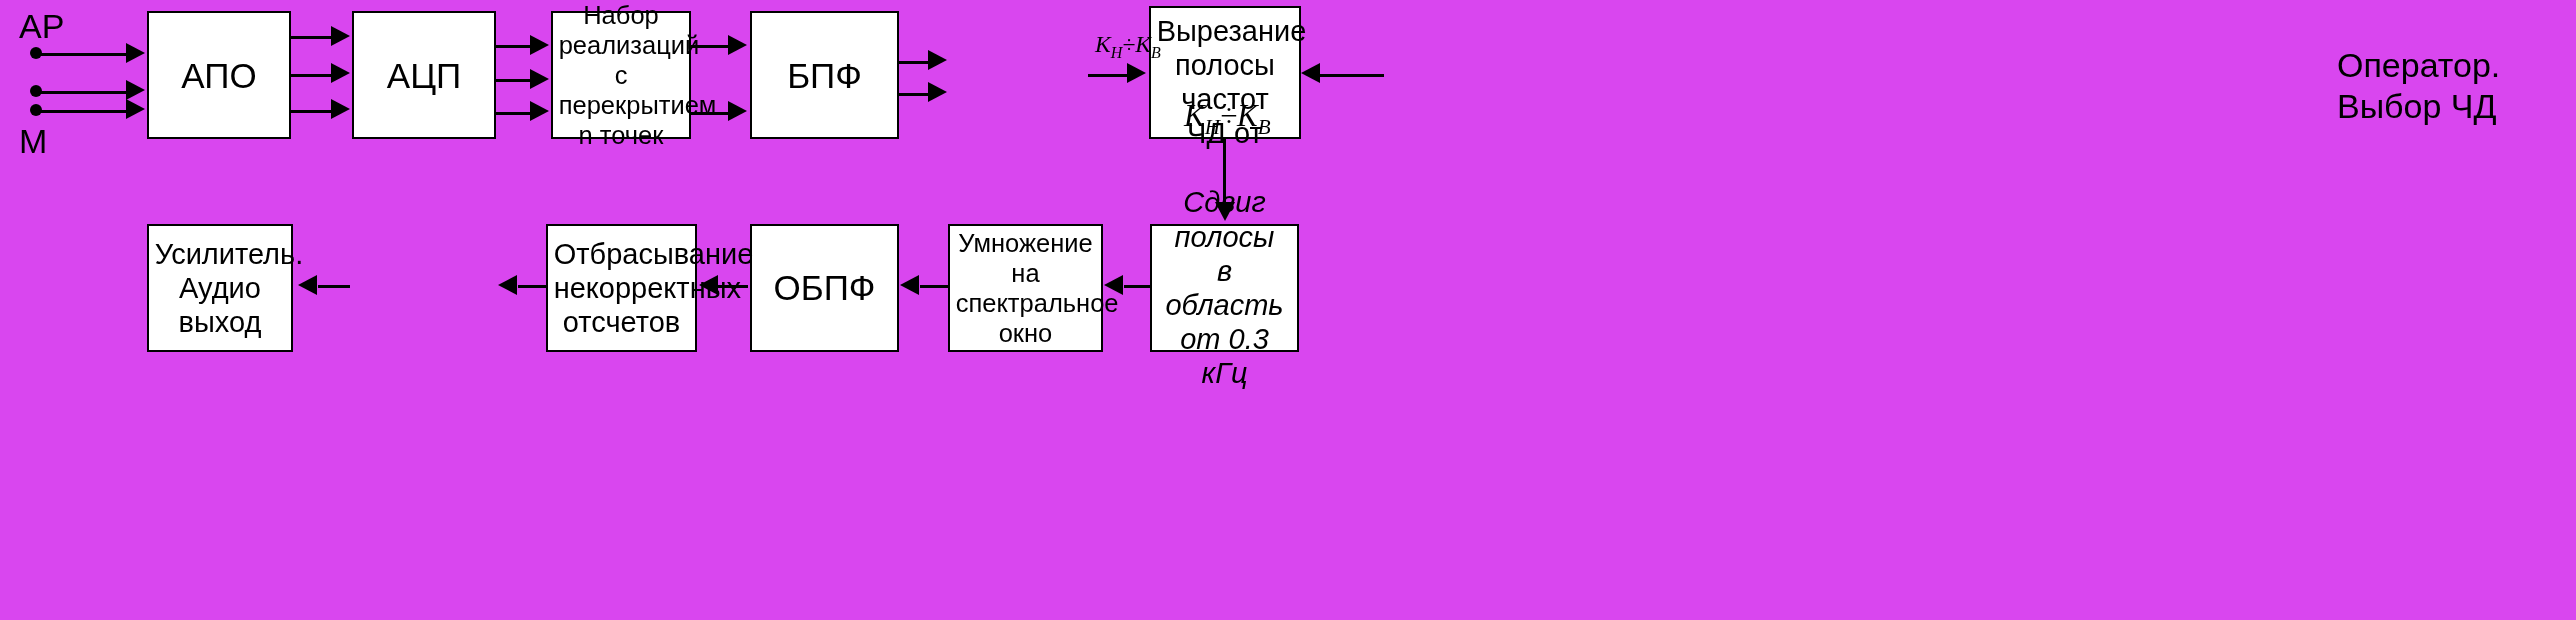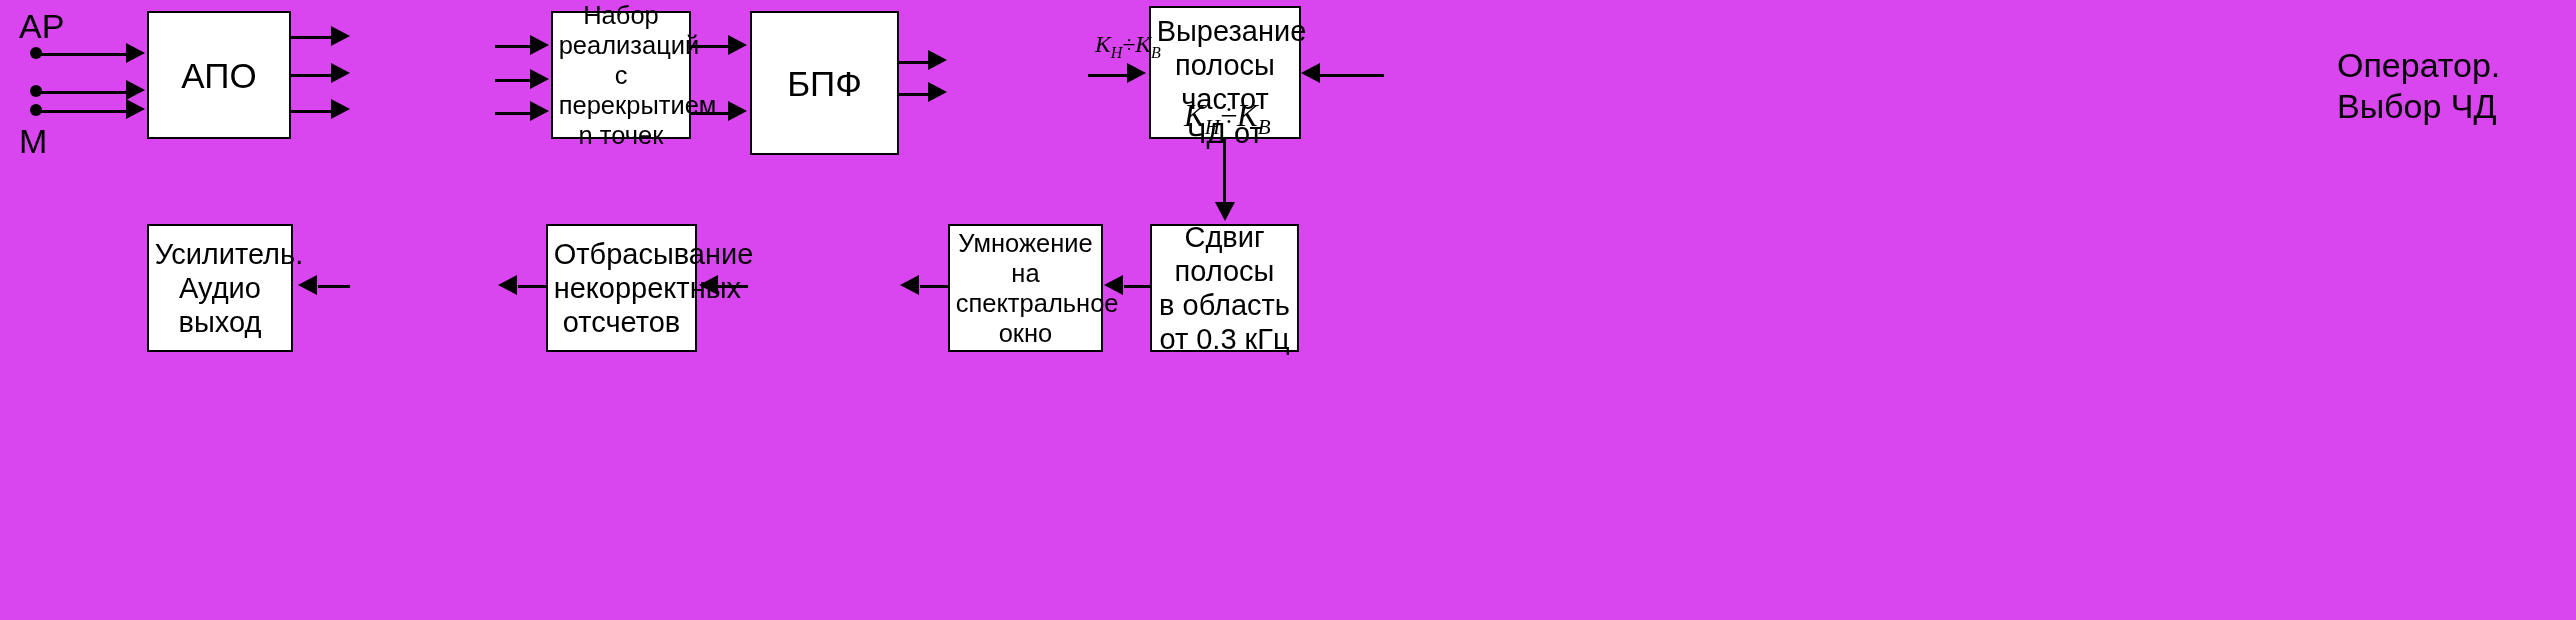--- a/index.html
+++ b/index.html
@@ -132,29 +132,32 @@
   <div class="arrow-r" style="left:126px; top:80px;"></div>
 
   <div class="dot" style="left:30px; top:104px;"></div>
   <div class="hline" style="left:36px; top:110px; width:91px;"></div>
   <div class="arrow-r" style="left:126px; top:99px;"></div>
 
   <div class="node big" style="left:147px; top:11.3px; width:144px; height:128px;">
     <span class="lbl">АПО</span>
   </div>
 
+  <div class="node big" style="left:352px; top:11.3px; width:144px; height:128px;">
+    <span class="lbl">АЦП</span>
+  </div>
 
   <div class="node sml" style="left:551px; top:11.3px; width:140px; height:128px;align-items:center;">
     <span class="lbl">Набор
 реализаций
 с перекрытием
 n точек</span>
   </div>
 
-  <div class="node big" style="left:750px; top:11.3px; width:149px; height:144px;">
+  <div class="node big" style="left:750px; top:11.3px; width:149px; height:128px;">
     <span class="lbl">БПФ</span>
   </div>
 
 
   <div class="node med" style="left:1149px; top:5.7px; width:152px; height:133px; align-items:flex-start; padding-top:6px;">
     <span class="lbl">Вырезание
 полосы частот
 ЧД от</span>
   </div>
 
@@ -191,32 +194,35 @@
   </div>
   <div class="hline" style="left:1088px; top:74px; width:40px;"></div>
   <div class="arrow-r" style="left:1127px; top:63px;"></div>
 
   <div class="hline" style="left:1318px; top:74px; width:66px;"></div>
   <div class="arrow-l" style="left:1301px; top:63px;"></div>
 
   <div class="vline" style="left:1223px; top:139px; height:76px;"></div>
   <div class="arrow-d" style="left:1215px; top:202px;"></div>
 
-  <div class="node med" style="left:1150px; top:224px; width:149px; height:128px;">
+  <div class="node med" style="left:1150px; top:224px; width:149px; height:128px;font-style:italic;">
     <span class="lbl">Сдвиг полосы
 в область
 от 0.3 кГц</span>
   </div>
 
   <div class="node sml" style="left:948px; top:224px; width:155px; height:128px;">
     <span class="lbl">Умножение
 на спектральное
 окно</span>
   </div>
 
+  <div class="node big" style="left:750px; top:224px; width:149px; height:128px;">
+    <span class="lbl">ОБПФ</span>
+  </div>
 
   <div class="node med" style="left:546px; top:224px; width:151px; height:128px;">
     <span class="lbl">Отбрасывание
 некорректных
 отсчетов</span>
   </div>
 
 
   <div class="node med" style="left:147px; top:224px; width:146px; height:128px;">
     <span class="lbl">Усилитель.

